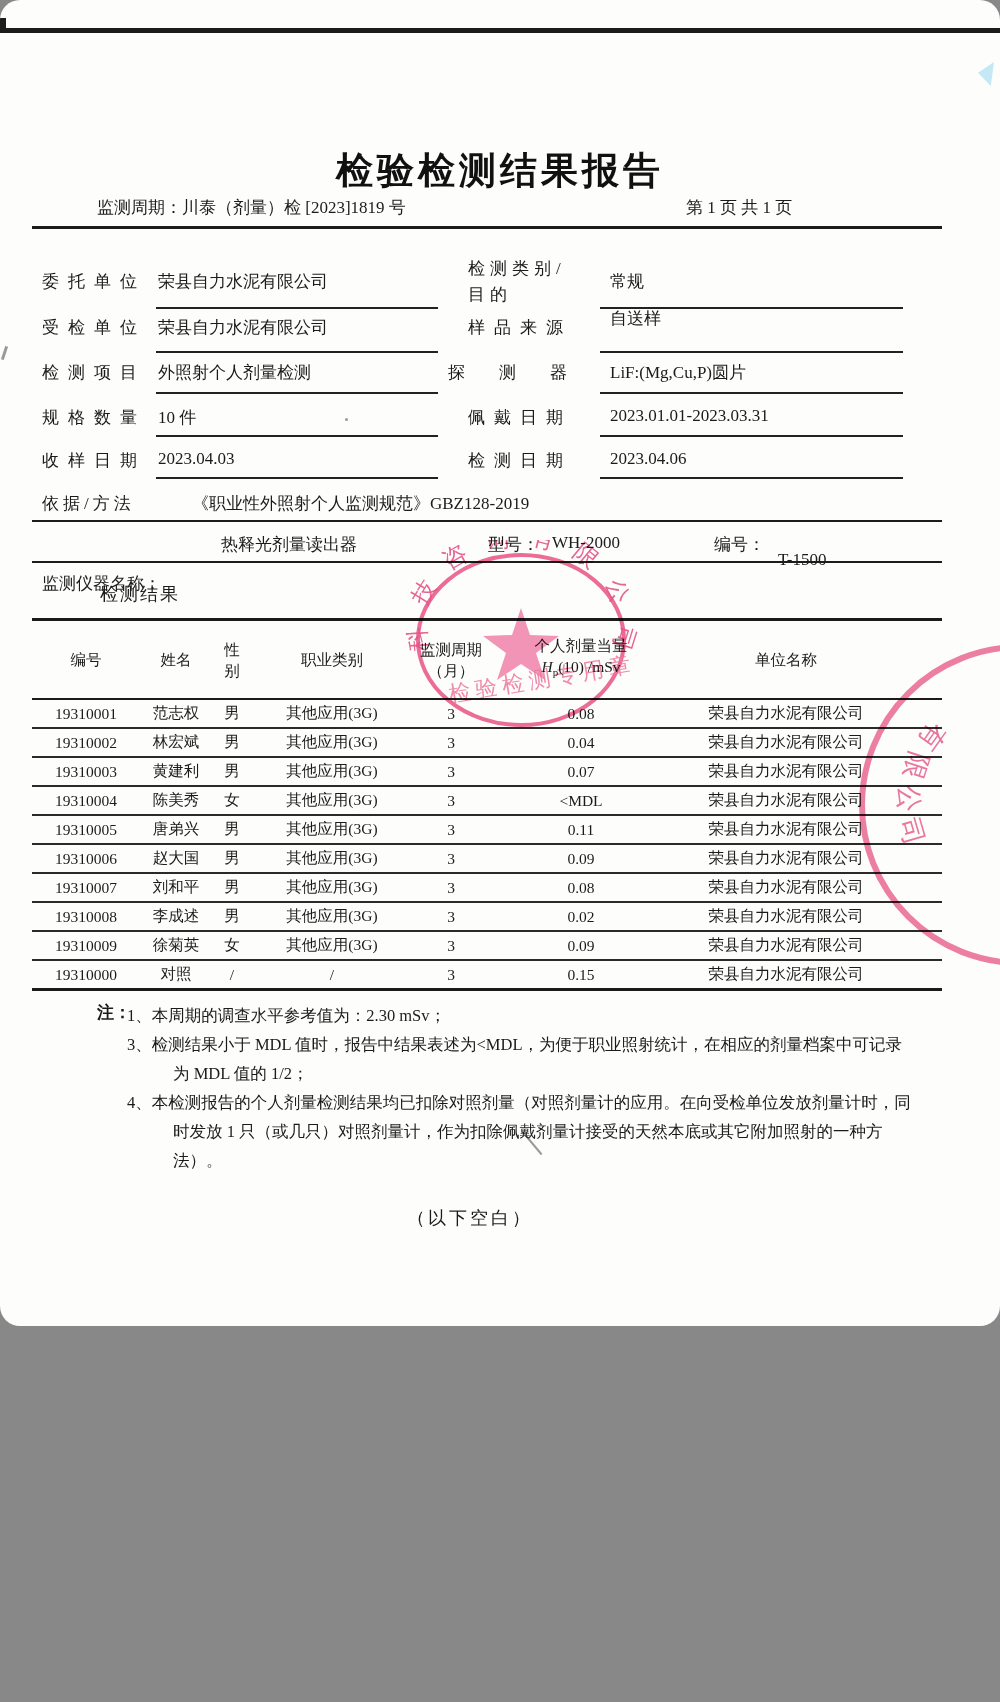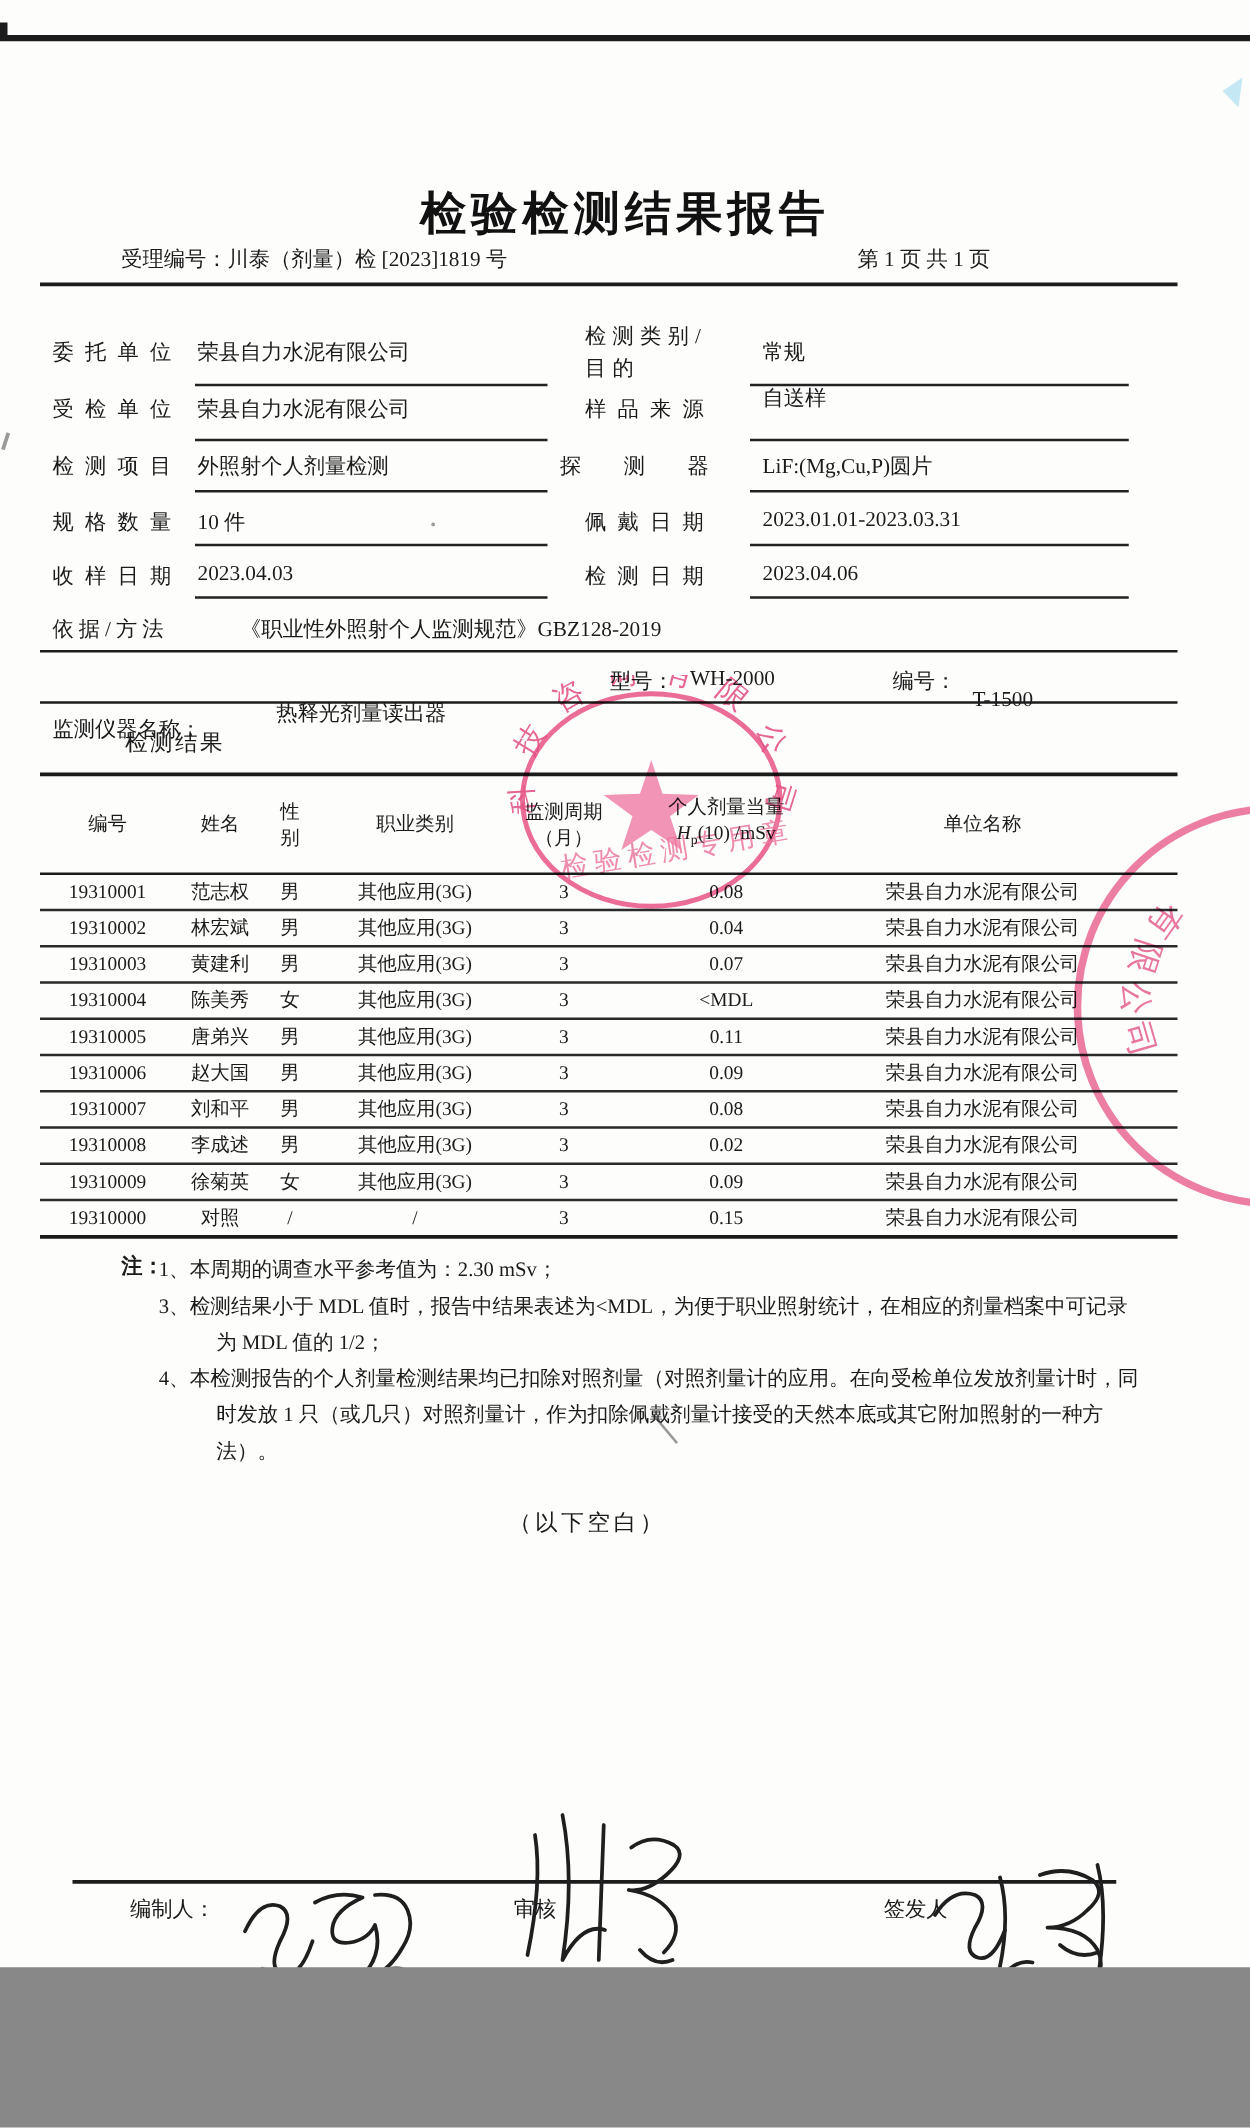--- a/index.html
+++ b/index.html
@@ -1,17 +1,17 @@
 <!DOCTYPE html>
 <html><head>
 <meta charset="utf-8">
 <style>
   html,body{margin:0;padding:0;background:#888;}
-  .page{position:relative;width:1000px;height:1574px;background:#fdfdfc;overflow:hidden;
-        font-family:"Liberation Serif", serif;color:#1b1b1b;}
+  .page{position:relative;width:1000px;height:1326px;background:#fdfdfc;overflow:hidden;
+        font-family:"Liberation Serif", serif;color:#1b1b1b;border-radius:20px;}
   .abs{position:absolute;}
   .rule{position:absolute;background:#1c1c1c;}
   .uline{position:absolute;background:#222;height:2px;}
   .title{position:absolute;left:0;right:0;top:146px;text-align:center;
          font-family:"Liberation Sans", sans-serif;font-weight:bold;
          font-size:37px;letter-spacing:4px;color:#111;}
   .accept{position:absolute;top:196px;font-size:17px;}
   .lbl{font-size:17px;white-space:pre;}
   .ls8{letter-spacing:9px;}
   .ls4{letter-spacing:4px;}
@@ -51,21 +51,21 @@
 <div class="page">
 
   <div class="rule" style="left:0;top:28px;width:1000px;height:5px;"></div>
   <div class="rule" style="left:0;top:18px;width:6px;height:12px;"></div>
   <div class="speck-blue"></div>
   <div class="mark-gray" style="left:3px;top:346px;width:3px;height:14px;transform:rotate(18deg);"></div>
   <div class="mark-gray" style="left:345px;top:418px;width:3px;height:3px;border-radius:50%;"></div>
   <div class="mark-gray" style="left:531px;top:1128px;width:2px;height:30px;transform:rotate(-40deg);"></div>
 
   <div class="title">检验检测结果报告</div>
-  <div class="accept" style="left:97px;"><span>受理编号：</span><span>川泰（剂量）检 [2023]1819 号</span></div>
+  <div class="accept" style="left:97px;"><span>监测周期：</span><span>川泰（剂量）检 [2023]1819 号</span></div>
   <div class="accept" style="left:686px;white-space:pre;">第 1 页 共 1 页</div>
   <div class="rule" style="left:32px;top:226px;width:910px;height:3px;"></div>
 
   <div class="abs lbl ls8" style="left:42px;top:270px;">委托单位</div>
   <div class="abs val" style="left:158px;top:270px;">荣县自力水泥有限公司</div>
   <div class="abs wrapLbl" style="left:468px;top:256px;">检测类别/目的</div>
   <div class="abs val" style="left:610px;top:270px;">常规</div>
   <div class="uline" style="left:156px;top:307px;width:282px;"></div>
   <div class="uline" style="left:600px;top:307px;width:303px;"></div>
 
@@ -95,21 +95,21 @@
   <div class="abs lbl ls8" style="left:468px;top:449px;">检测日期</div>
   <div class="abs val" style="left:610px;top:449px;">2023.04.06</div>
   <div class="uline" style="left:156px;top:477px;width:282px;"></div>
   <div class="uline" style="left:600px;top:477px;width:303px;"></div>
 
   <div class="abs lbl ls4" style="left:42px;top:492px;">依据/方法</div>
   <div class="abs val" style="left:192px;top:492px;">《职业性外照射个人监测规范》GBZ128-2019</div>
   <div class="rule" style="left:32px;top:520px;width:910px;height:2px;"></div>
 
   <div class="abs lbl" style="left:42px;top:549px;margin-top:23px;">监测仪器名称：</div>
-  <div class="abs val" style="left:221px;top:559px;">热释光剂量读出器</div>
+  <div class="abs val" style="left:221px;top:533px;">热释光剂量读出器</div>
   <div class="abs lbl" style="left:488px;top:533px;">型号：</div>
   <div class="abs val" style="left:552px;top:533px;">WH-2000</div>
   <div class="abs lbl" style="left:714px;top:533px;">编号：</div>
   <div class="abs val" style="left:778px;top:550px;text-align:center;">T-1500</div>
   <div class="rule" style="left:32px;top:561px;width:910px;height:2px;"></div>
 
   <div class="sect" style="left:100px;top:582px;">检测结果</div>
 
   <div class="rtable">
     <div class="thead">

